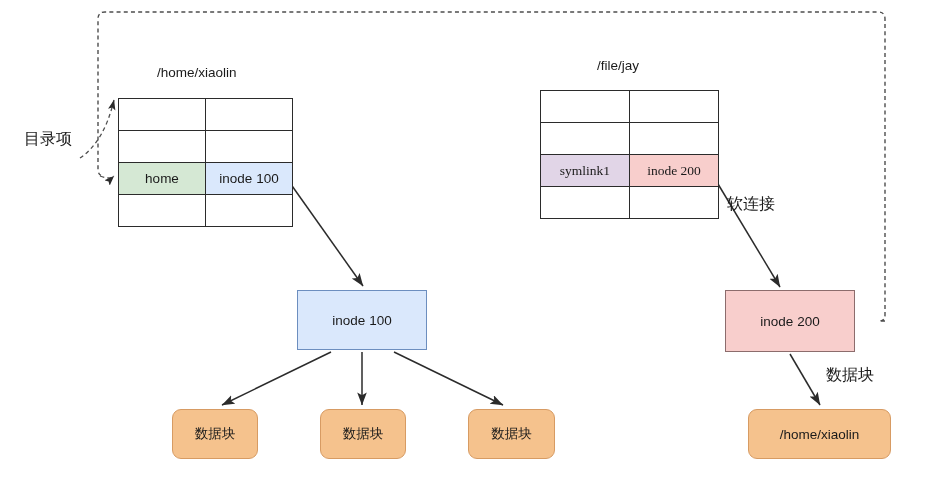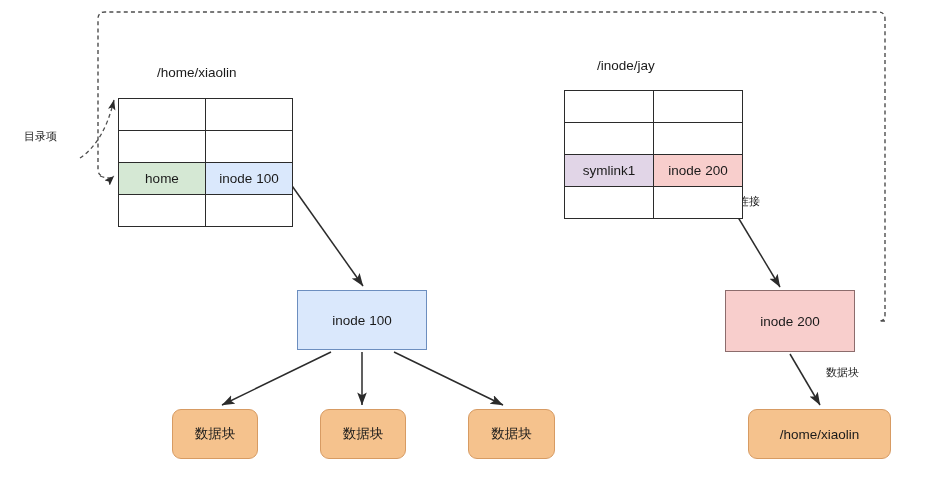--- a/index.html
+++ b/index.html
@@ -13,21 +13,21 @@
   #stage{position:absolute;left:0;top:0;width:926px;height:484px;}
   svg.layer{position:absolute;left:0;top:0;width:926px;height:484px;pointer-events:none;}
 
   .lbl{
     position:absolute;
     font-size:13.5px;
     color:#1a1a1a;
     white-space:nowrap;
     line-height:1;
   }
-  .lbl.cn{font-family:"DejaVu Sans","Liberation Sans",sans-serif;font-size:11px;}
+  .lbl.cn{font-family:"DejaVu Sans","Liberation Sans",sans-serif;font-size:16px;}
 
   
   .dir-table{
     position:absolute;
     border-collapse:collapse;
     table-layout:fixed;
     background:#ffffff;
   }
   .dir-table td{
     border:1.3px solid #2b2b2b;
@@ -94,21 +94,21 @@
     <line x1="362" y1="352" x2="362" y2="405" stroke="#2b2b2b" stroke-width="1.5" marker-end="url(#arrow)"></line>
     <line x1="394" y1="352" x2="503" y2="405" stroke="#2b2b2b" stroke-width="1.5" marker-end="url(#arrow)"></line>
 
     <line x1="790" y1="354" x2="820" y2="405" stroke="#2b2b2b" stroke-width="1.5" marker-end="url(#arrow)"></line>
   </svg>
 
   <div class="lbl cn" style="left:24px;top:131px;">目录项</div>
 
   <div class="lbl" style="left:157px;top:66px;">/home/xiaolin</div>
 
-  <div class="lbl" style="left:597px;top:59px;">/inode/jay</div>
+  <div class="lbl" style="left:597px;top:59px;">/file/jay</div>
 
   <div class="lbl cn" style="left:727px;top:196px;">软连接</div>
 
   <div class="lbl cn" style="left:826px;top:367px;">数据块</div>
 
   <table class="dir-table" style="left:118px;top:98px;width:172px;">
     <tbody>
         <tr>
       <td style="width:86px;"></td>
       <td style="width:86px;"></td>
@@ -121,21 +121,21 @@
       <td class="cell-name-hl">home</td>
       <td class="cell-inode-hl">inode 100</td>
     </tr>
     <tr>
       <td></td>
       <td></td>
     </tr>
   </tbody>
     </table>
 
-  <table class="dir-table" style="left:564px;top:90px;width:176px;">
+  <table class="dir-table" style="left:540px;top:90px;width:176px;font-family:Liberation Serif, serif;">
     <tbody>
         <tr>
       <td style="width:88px;"></td>
       <td style="width:88px;"></td>
     </tr>
     <tr>
       <td></td>
       <td></td>
     </tr>
     <tr>

